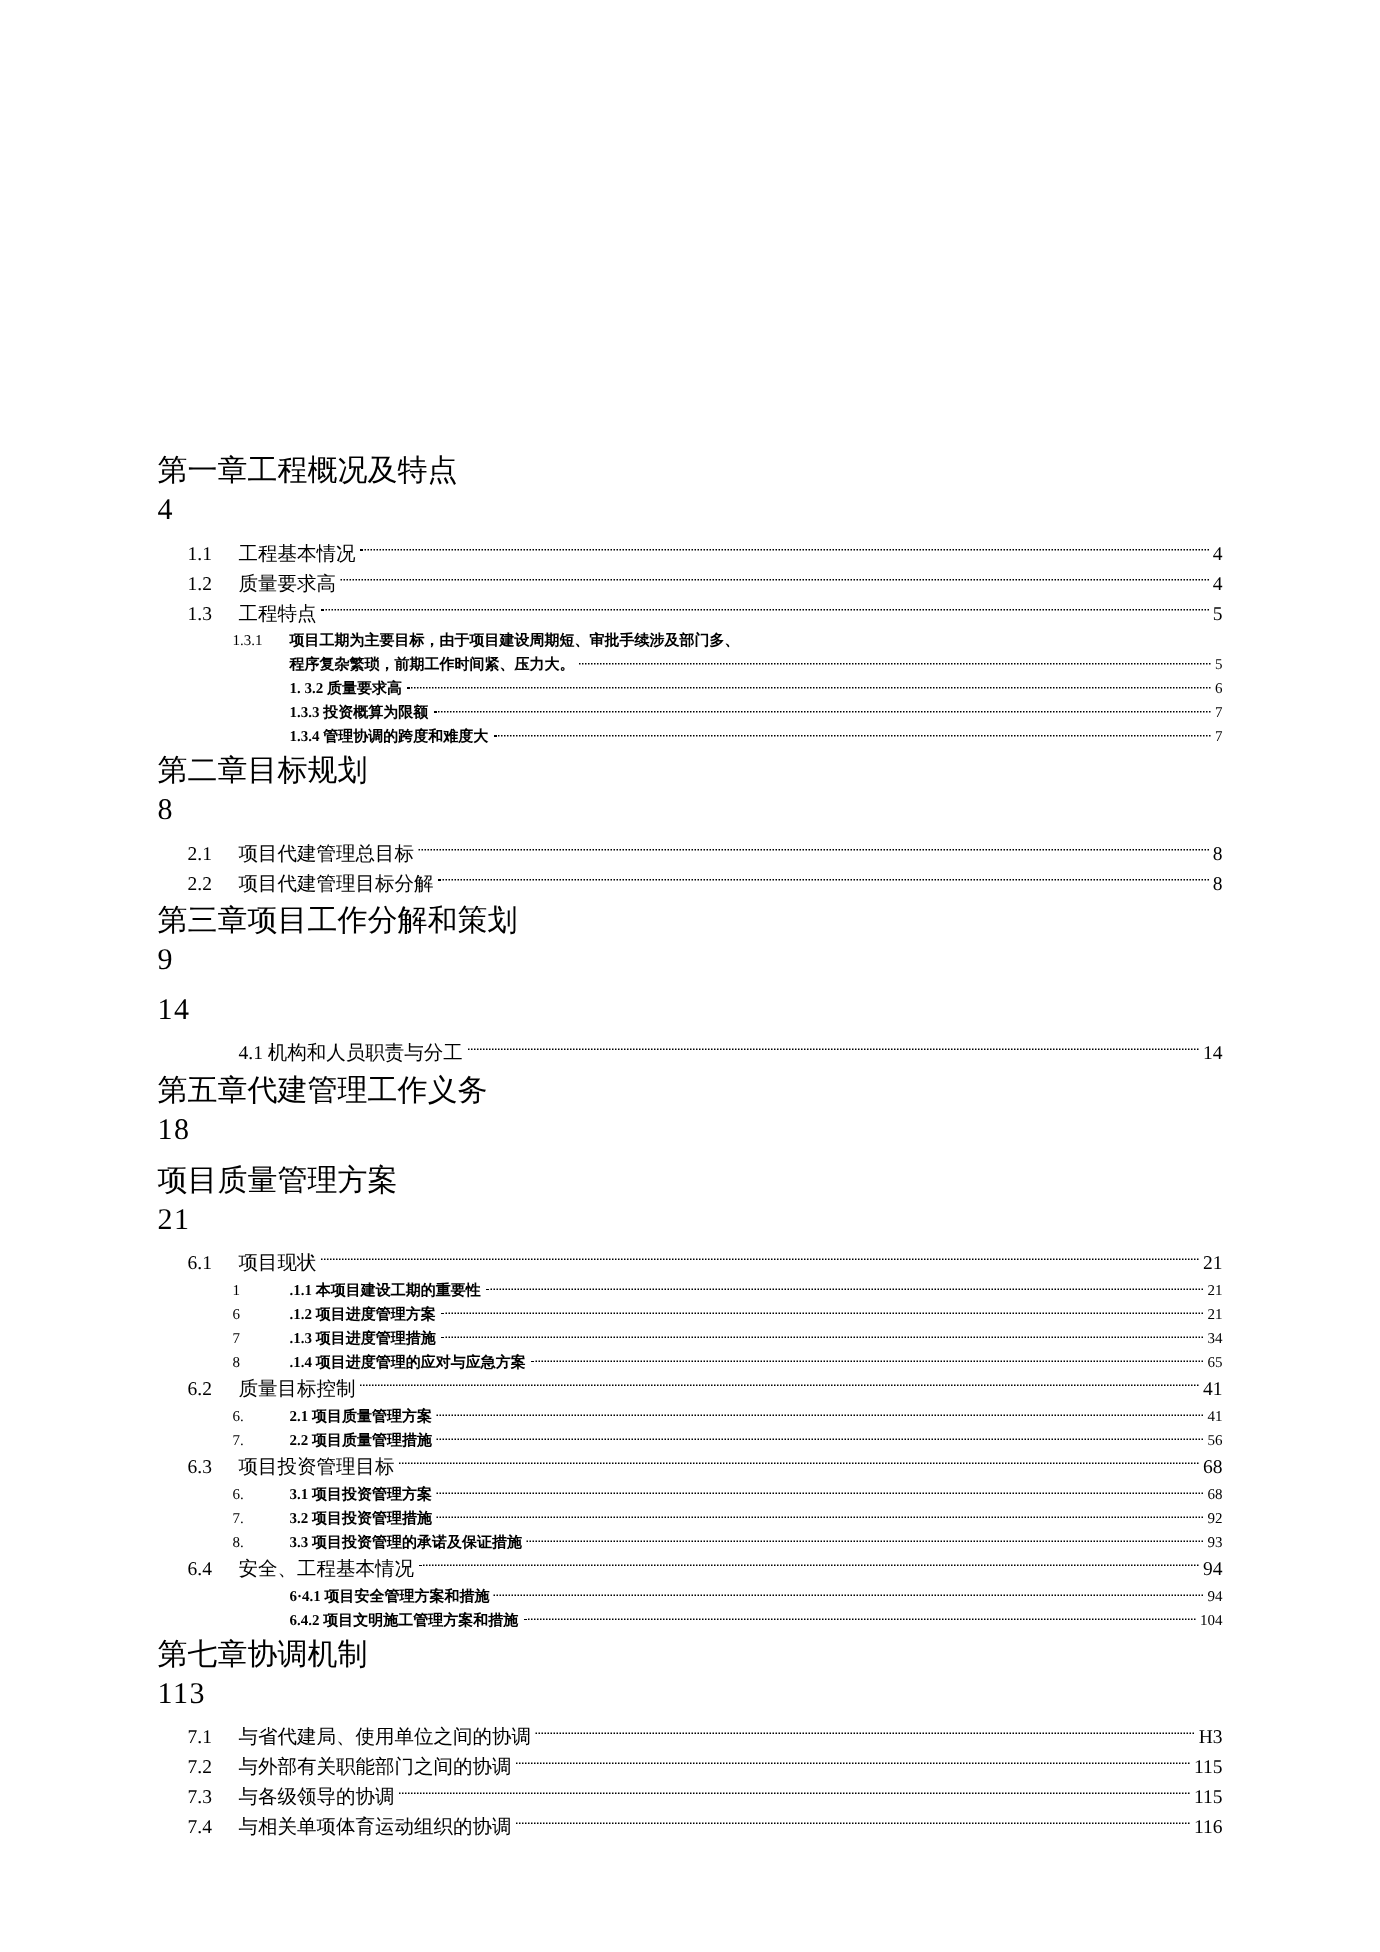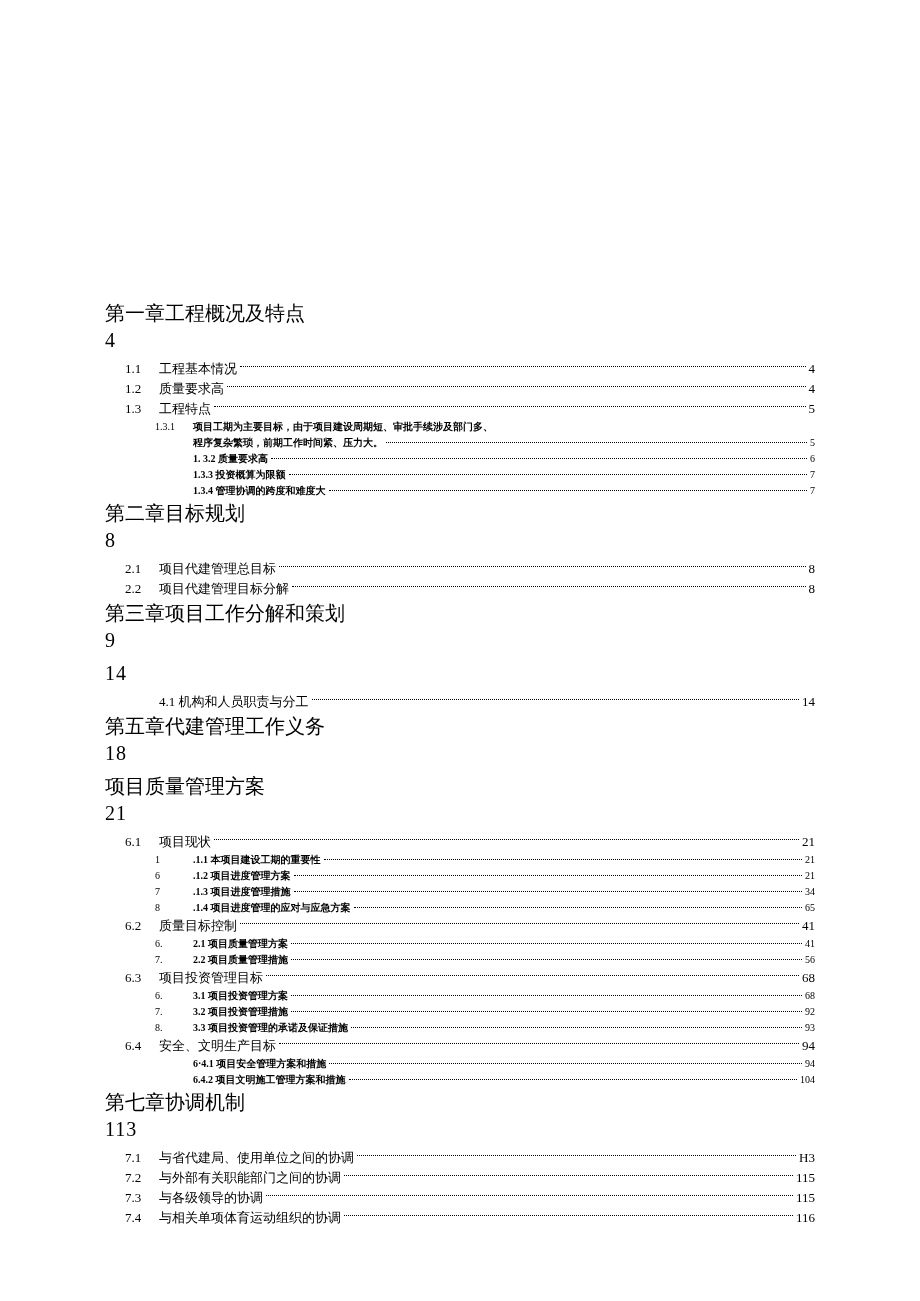--- a/index.html
+++ b/index.html
@@ -233,21 +233,21 @@
       <span class="pg">92</span>
     </div>
     <div class="toc-sub3">
       <span class="num">8.</span>
       <span class="txt">3.3 项目投资管理的承诺及保证措施</span>
       <span class="dots"></span>
       <span class="pg">93</span>
     </div>
     <div class="toc-sub">
       <span class="num">6.4</span>
-      <span class="txt">安全、文明生产目标</span>
+      <span class="txt">安全、工程基本情况</span>
       <span class="dots"></span>
       <span class="pg">94</span>
     </div>
     <div class="toc-sub3">
       <span class="num"></span>
       <span class="txt">6·4.1 项目安全管理方案和措施</span>
       <span class="dots"></span>
       <span class="pg">94</span>
     </div>
     <div class="toc-sub3">

